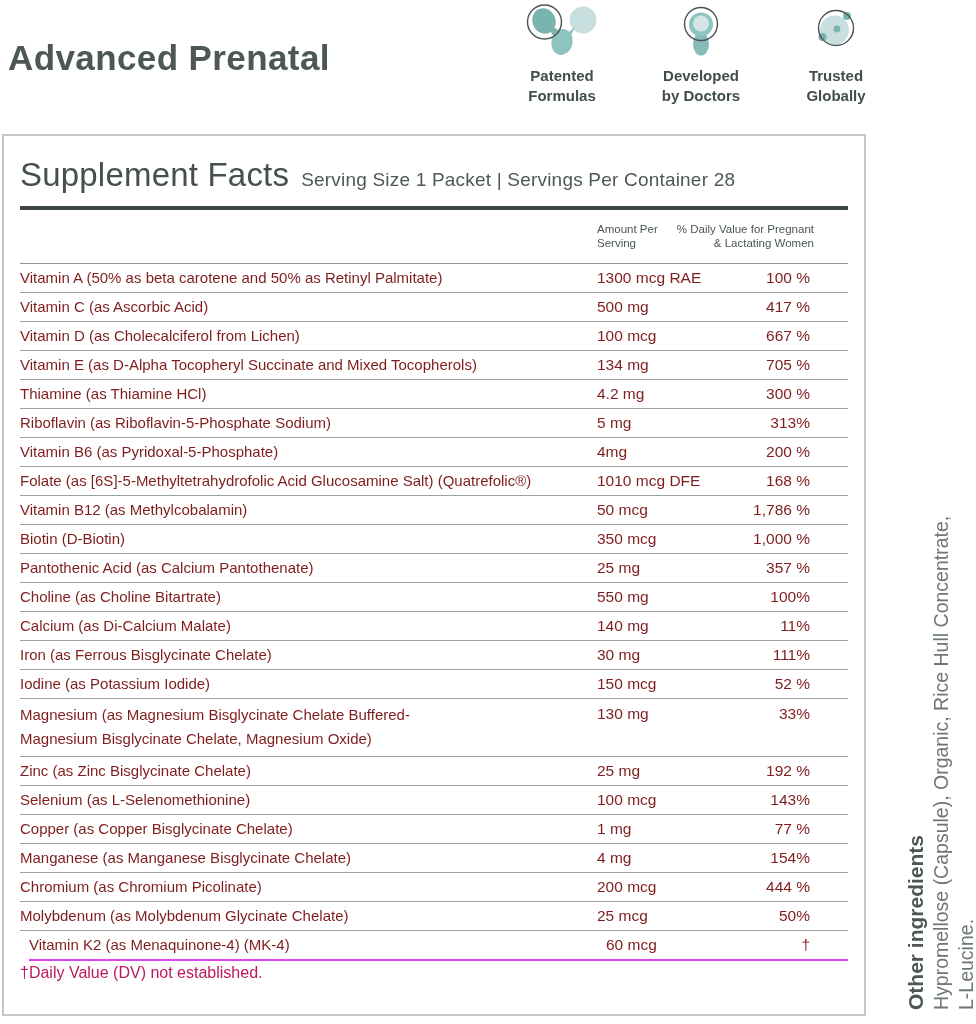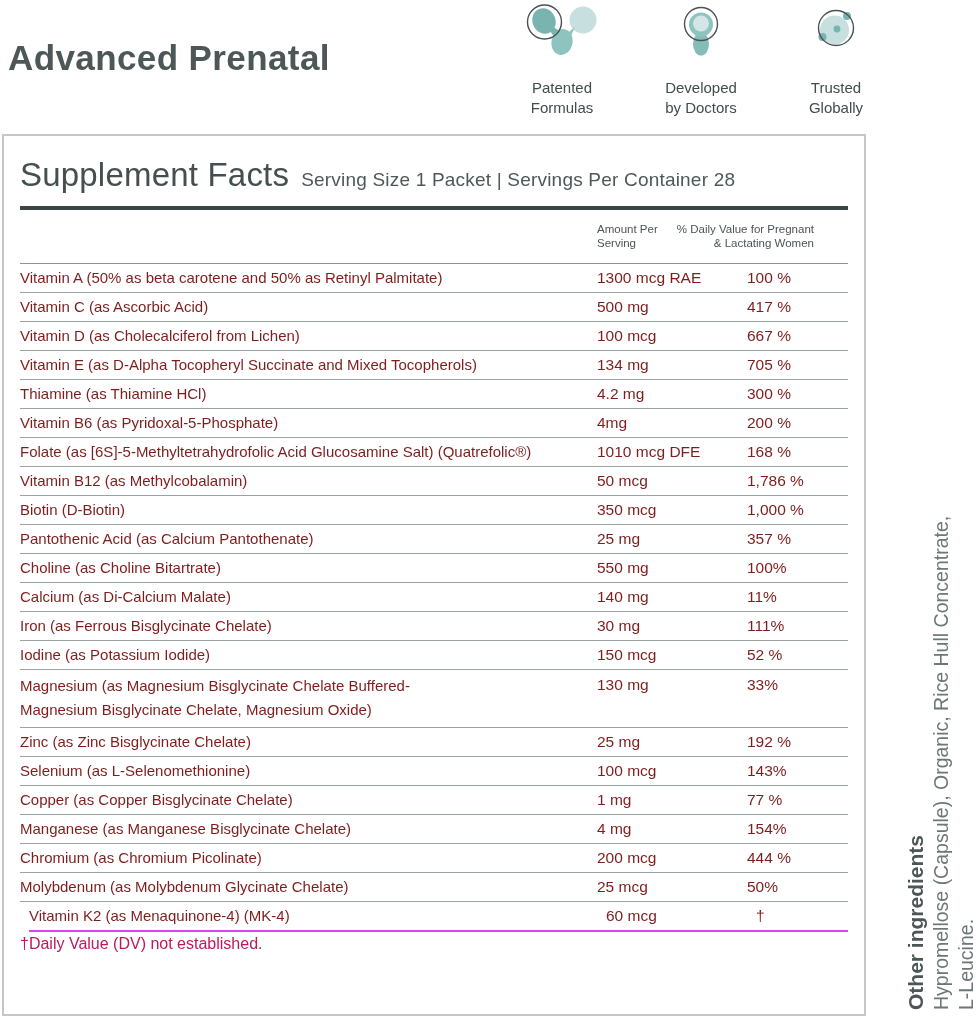--- a/index.html
+++ b/index.html
@@ -4,22 +4,22 @@
 <style>
   html,body{margin:0;padding:0;background:#ffffff;}
   body{width:976px;height:1024px;position:relative;overflow:hidden;
        font-family:"Liberation Sans", sans-serif;color:#4b5556;}
 
   
   .page-title{position:absolute;left:8px;top:38px;font-size:35px;font-weight:700;
               color:#4d5758;letter-spacing:.4px;}
   .badge{position:absolute;top:2px;text-align:center;}
   .badge-icon{height:58px;display:flex;align-items:center;justify-content:center;}
-  .badge-label{margin-top:18px;font-size:15px;line-height:20px;color:#414c4d;
-               white-space:pre-line;}
+  .badge-label{margin-top:6px;font-size:15px;line-height:20px;color:#414c4d;
+               white-space:pre-line;font-weight:bold;}
   .badge-1{left:503px;width:118px;}
   .badge-2{left:645px;width:112px;}
   .badge-3{left:780px;width:112px;}
 
   
   .facts-box{position:absolute;left:2px;top:134px;width:864px;height:882px;
              border:2px solid #c5c7c7;box-sizing:border-box;background:#fff;
              padding:0 16px;}
   .facts-head{margin-top:20px;display:flex;align-items:baseline;}
   .facts-title{font-size:33px;font-weight:400;color:#454f50;letter-spacing:.2px;}
@@ -29,21 +29,21 @@
   .col-amount{position:absolute;left:577px;top:12px;font-size:11.5px;line-height:14px;
               color:#4b5556;white-space:pre-line;}
   .col-dv{position:absolute;right:34px;top:12px;font-size:11.5px;line-height:14px;
           color:#4b5556;text-align:right;white-space:pre-line;}
 
   .row{display:grid;grid-template-columns:577px 150px 1fr;align-items:center;
        height:28px;border-bottom:1px solid #9aa2a2;font-size:15px;color:#7f1d1d;}
   .row:last-child{border-bottom:2px solid #d946ef;margin-left:9px;}
   .row .name{white-space:pre-line;line-height:24px;}
   .row .amount{font-size:15.5px;}
-  .row .dv{padding-right:38px;font-size:15.5px;}
+  .row .dv{text-align:right;padding-right:38px;font-size:15.5px;}
   .row.two-line{height:57px;align-items:start;}
   .row.two-line .name{padding-top:4px;}
   .row.two-line .amount,.row.two-line .dv{padding-top:6px;}
 
   .footnote{font-size:16px;color:#be185d;padding-top:3px;}
 
   
   .other{position:absolute;left:903px;top:1010px;width:552px;
          transform:rotate(-90deg);transform-origin:0 0;}
   .other-head{font-size:21px;font-weight:700;color:#4d5657;line-height:26px;}
@@ -134,20 +134,25 @@
     <div class="amount">134 mg</div>
     <div class="dv">705 %</div>
   </div>
 
   <div class="row">
     <div class="name">Thiamine (as Thiamine HCl)</div>
     <div class="amount">4.2 mg</div>
     <div class="dv">300 %</div>
   </div>
 
+  <div class="row">
+    <div class="name">Riboflavin (as Riboflavin-5-Phosphate Sodium)</div>
+    <div class="amount">5 mg</div>
+    <div class="dv">313%</div>
+  </div>
 
 
   <div class="row">
     <div class="name">Vitamin B6 (as Pyridoxal-5-Phosphate)</div>
     <div class="amount">4mg</div>
     <div class="dv">200 %</div>
   </div>
 
   <div class="row">
     <div class="name">Folate (as [6S]-5-Methyltetrahydrofolic Acid Glucosamine Salt) (Quatrefolic®)</div>

